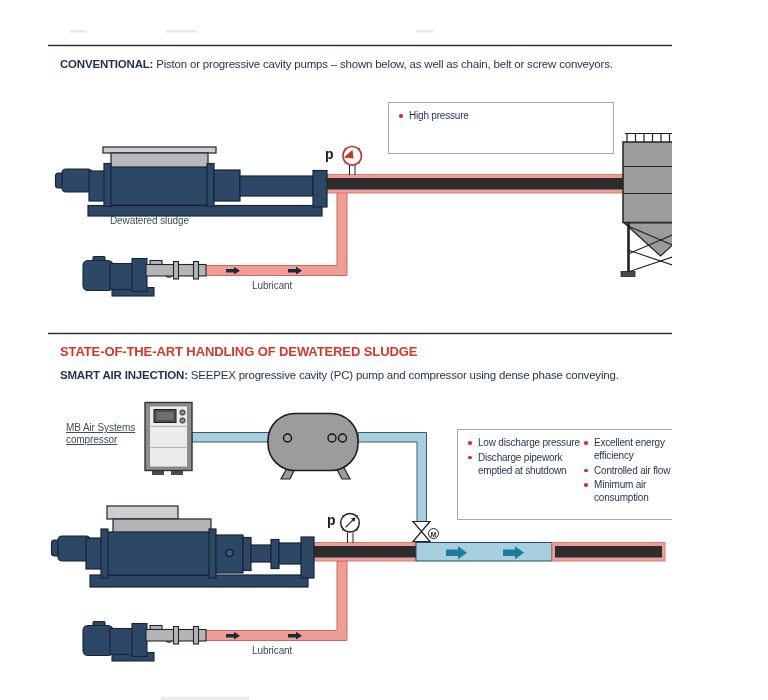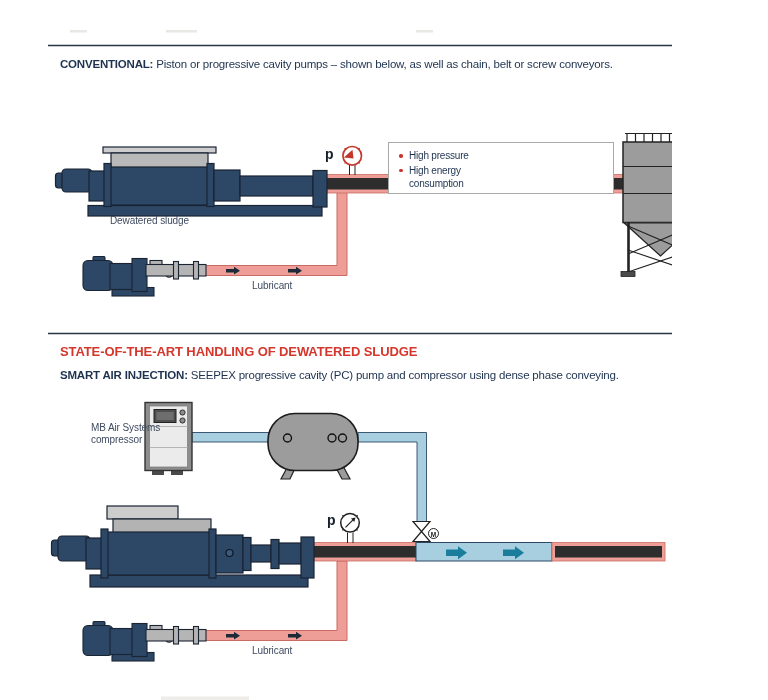--- a/index.html
+++ b/index.html
@@ -9,21 +9,21 @@
   }
   svg.art { position:absolute; left:0; top:0; }
   .txt { position:absolute; color:#1e3250; white-space:nowrap; }
   .h1 { font-size:11.5px; letter-spacing:-0.2px; top:58px; left:60px; }
   .h1 .bold { font-weight:bold; }
   .red-h { top:344px; left:60px; font-size:13px; font-weight:bold; color:#d5372c; letter-spacing:-0.1px; }
   .sub-h { top:369px; left:60px; font-size:11.5px; letter-spacing:-0.2px; }
   .sub-h .bold { font-weight:bold; }
   .callout {
     position:absolute; background:#fff; border:1px solid #a9a9a9;
-    display:flex; box-sizing:border-box; padding:7px 6px 0 9px;margin-top:40px;
+    display:flex; box-sizing:border-box; padding:7px 6px 12px 9px;
   }
   .callout ul { list-style:none; margin:0; padding:0; }
   .callout li {
     position:relative; padding-left:11px; font-size:10px; line-height:1.28;
     color:#1e3250; margin-bottom:2px; letter-spacing:-0.2px; white-space:normal;
   }
   .callout li::before {
     content:""; position:absolute; left:1px; top:4px;
     width:3.5px; height:3.5px; border-radius:50%; background:#cc3232;
   }
@@ -227,38 +227,48 @@
     <use href="#lubepump" transform="translate(0,365)"></use>
   </svg>
 
   <div class="txt h1">
     <span class="bold">CONVENTIONAL:</span><span> Piston or progressive cavity pumps – shown below, as well as chain, belt or screw conveyors.</span>
   </div>
 
   <div class="callout co1">
     <ul class="col1">
       <li>High pressure</li>
-      <li>High energy consumption</li>
     </ul>
   </div>
 
   <div class="txt p-lbl" style="left:325px; top:146px;">p</div>
 
   <div class="txt lbl" style="left:90px; top:215px;margin-left:20px;">Dewatered sludge</div>
 
   <div class="txt lbl" style="left:252px; top:280px;">Lubricant</div>
 
   <div class="txt sub-h">
     <span class="bold">SMART AIR INJECTION:</span><span> SEEPEX progressive cavity (PC) pump and compressor using dense phase conveying.</span>
   </div>
 
   <div class="txt red-h">STATE-OF-THE-ART HANDLING OF DEWATERED SLUDGE</div>
 
-  <div class="txt lbl wrap" style="left:91px; top:422px; width:78px;">MB Air Systems compressor</div>
-
+  <div class="txt lbl wrap" style="left:66px; top:422px; width:78px;text-decoration:underline;">MB Air Systems compressor</div>
+
+  <div class="callout co2">
+    <ul class="col1">
+      <li>Low discharge pressure</li>
+      <li>Discharge pipework emptied at shutdown</li>
+    </ul>
+    <ul class="col2">
+      <li>Excellent energy efficiency</li>
+      <li>Controlled air flow</li>
+      <li>Minimum air consumption</li>
+    </ul>
+  </div>
 
   <div class="txt p-lbl" style="left:327px; top:512px;">p</div>
 
   <div class="txt m-lbl" style="left:430px; top:530.5px;">M</div>
 
 
   <div class="txt lbl" style="left:252px; top:645px;">Lubricant</div>
 
 </div>
 

